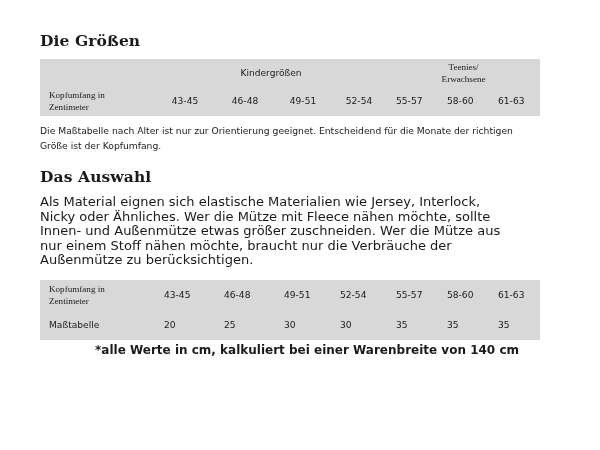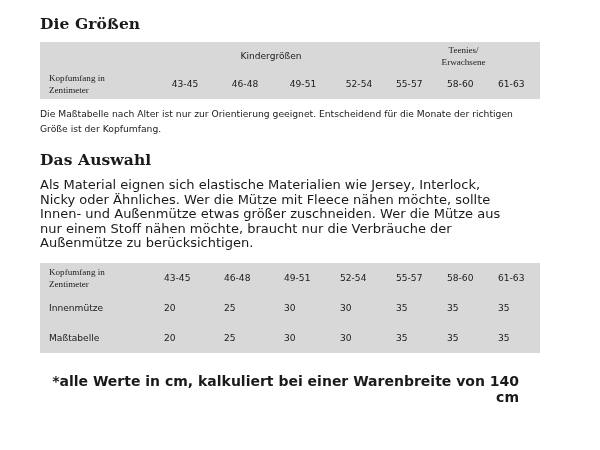--- a/index.html
+++ b/index.html
@@ -11,21 +11,21 @@
     height: 450px;
     background: #ffffff;
     font-family: "DejaVu Sans", sans-serif;
     color: #1a1a1a;
     overflow: hidden;
   }
   .page {
     width: 555px;
     height: 450px;
     box-sizing: border-box;
-    padding: 8px 34px 0 40px;
+    padding: 25px 34px 0 40px;
     position: relative;
   }
   h2.section-title {
     font-family: "DejaVu Serif", serif;
     font-size: 15.5px;
     font-weight: bold;
     margin: 6px 0 9px 0;
     letter-spacing: 0.1px;
   }
   h2.section-title.second {
@@ -85,24 +85,24 @@
     padding-right: 2px;
   }
   
   .t2 td {
     height: 30px;
   }
   .t2 .row-head td {
     height: 31px;
   }
   .footnote {
-    font-size: 14px;
+    font-size: 12px;
     font-weight: bold;
     text-align: right;
-    margin-top: 20px;
+    margin-top: 3px;
     padding-right: 2px;
   }
 </style>
 </head>
 <body>
 
 <div class="page">
 
   <h2 class="section-title">Die Größen</h2>
 
@@ -167,30 +167,20 @@
         </td>
         <td class="gray l">43-45</td>
         <td class="gray l">46-48</td>
         <td class="gray l">49-51</td>
         <td class="gray l">52-54</td>
         <td class="gray l">55-57</td>
         <td class="gray l">58-60</td>
         <td class="gray l">61-63</td>
       </tr>
       <tr>
-        <td class="gray l">Innenmütze</td>
-        <td class="gray l">20</td>
-        <td class="gray l">25</td>
-        <td class="gray l">30</td>
-        <td class="gray l">30</td>
-        <td class="gray l">35</td>
-        <td class="gray l">35</td>
-        <td class="gray l">35</td>
-      </tr>
-      <tr>
         <td class="gray l">Maßtabelle</td>
         <td class="gray l">20</td>
         <td class="gray l">25</td>
         <td class="gray l">30</td>
         <td class="gray l">30</td>
         <td class="gray l">35</td>
         <td class="gray l">35</td>
         <td class="gray l">35</td>
       </tr>
     </tbody>

